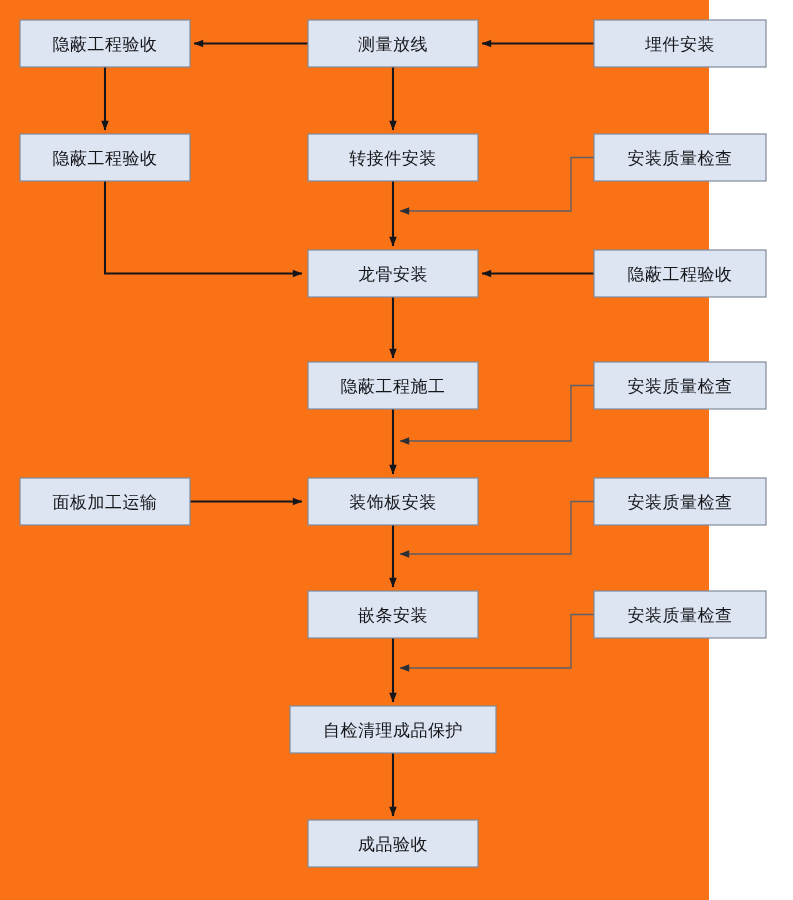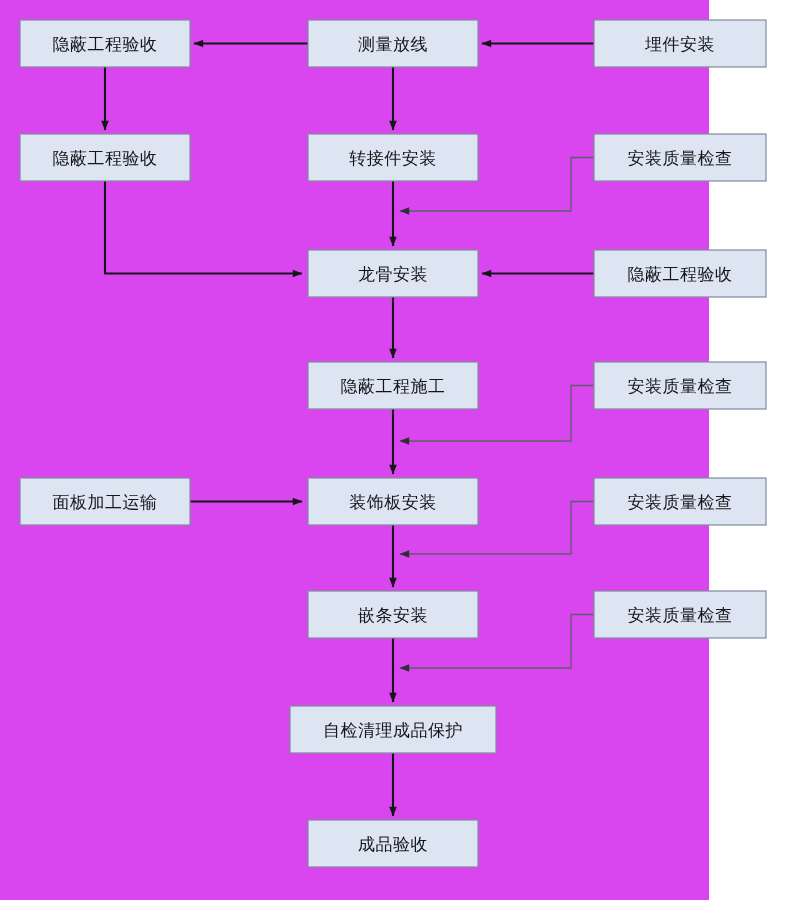--- a/index.html
+++ b/index.html
@@ -10,21 +10,21 @@
   body {
     width: 793px;
     height: 900px;
     font-family: "Liberation Sans", "DejaVu Sans", sans-serif;
     overflow: hidden;
   }
   #flowchart-root {
     position: relative;
     width: 709px;
     height: 900px;
-    background: #d946ef;
+    background: #f97316;
   }
   svg.diagram {
     display: block;
     width: 793px;
     height: 900px;
   }
   .node-rect {
     fill: #dde4f2;
     stroke: #808a9b;
     stroke-width: 1.2;

